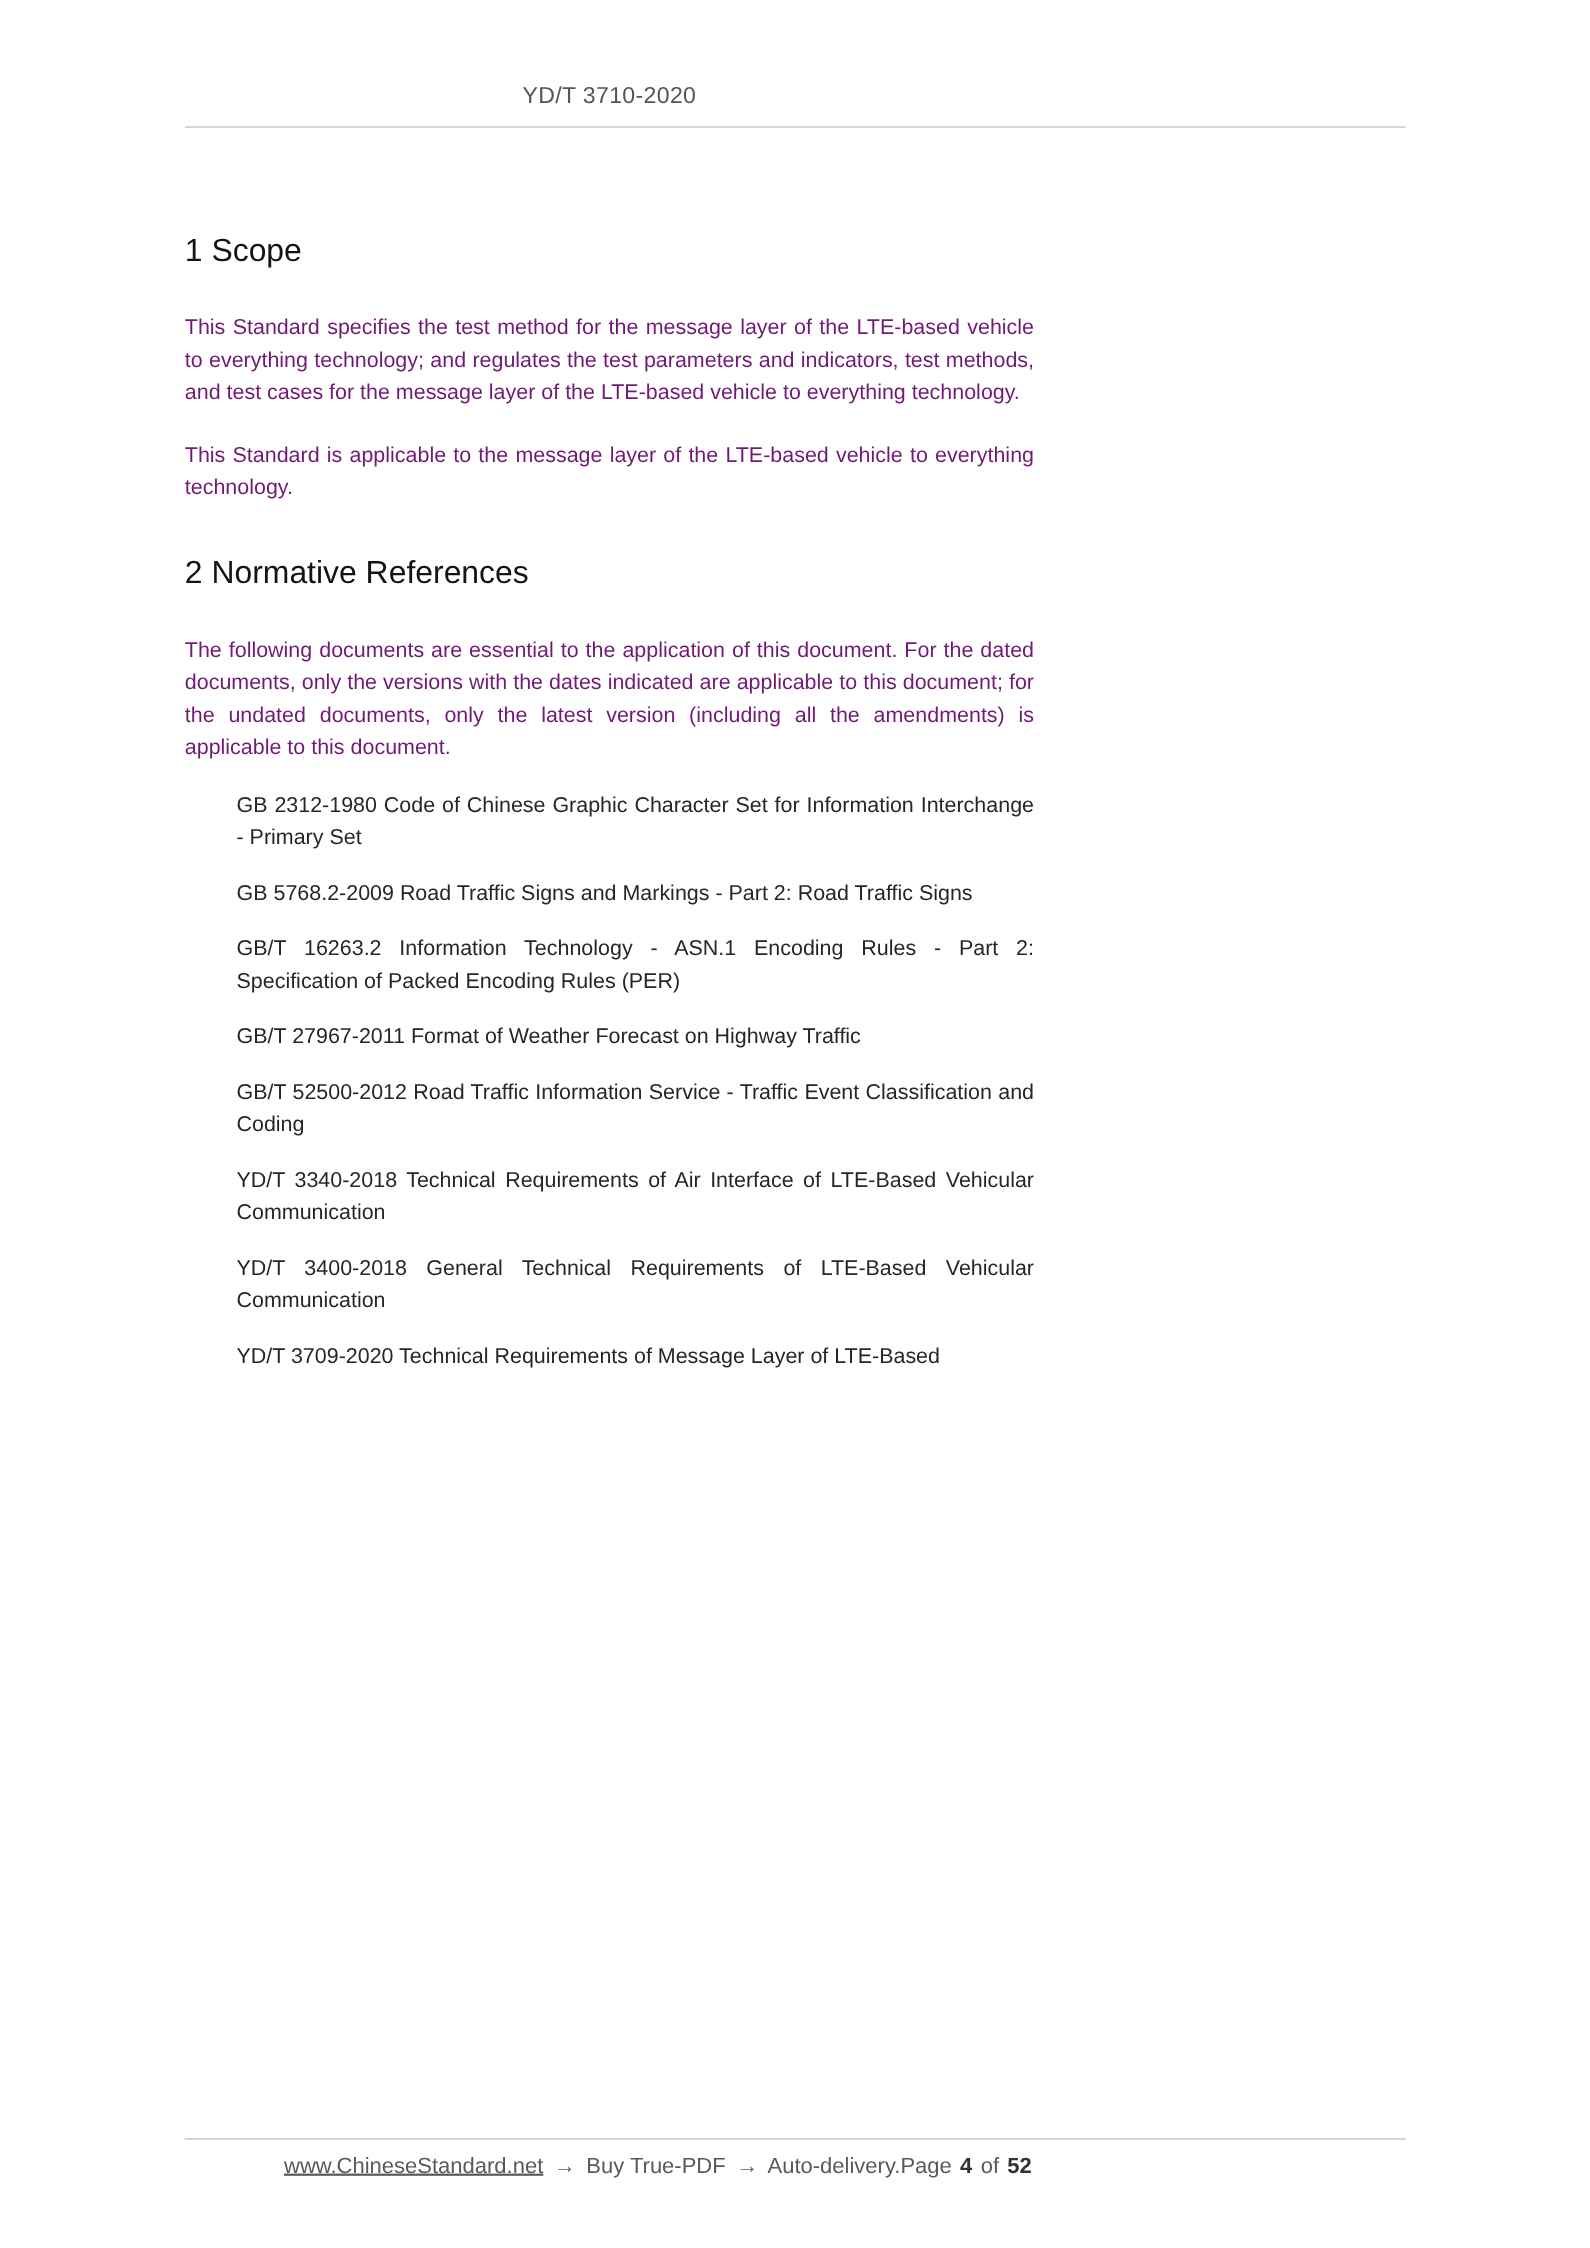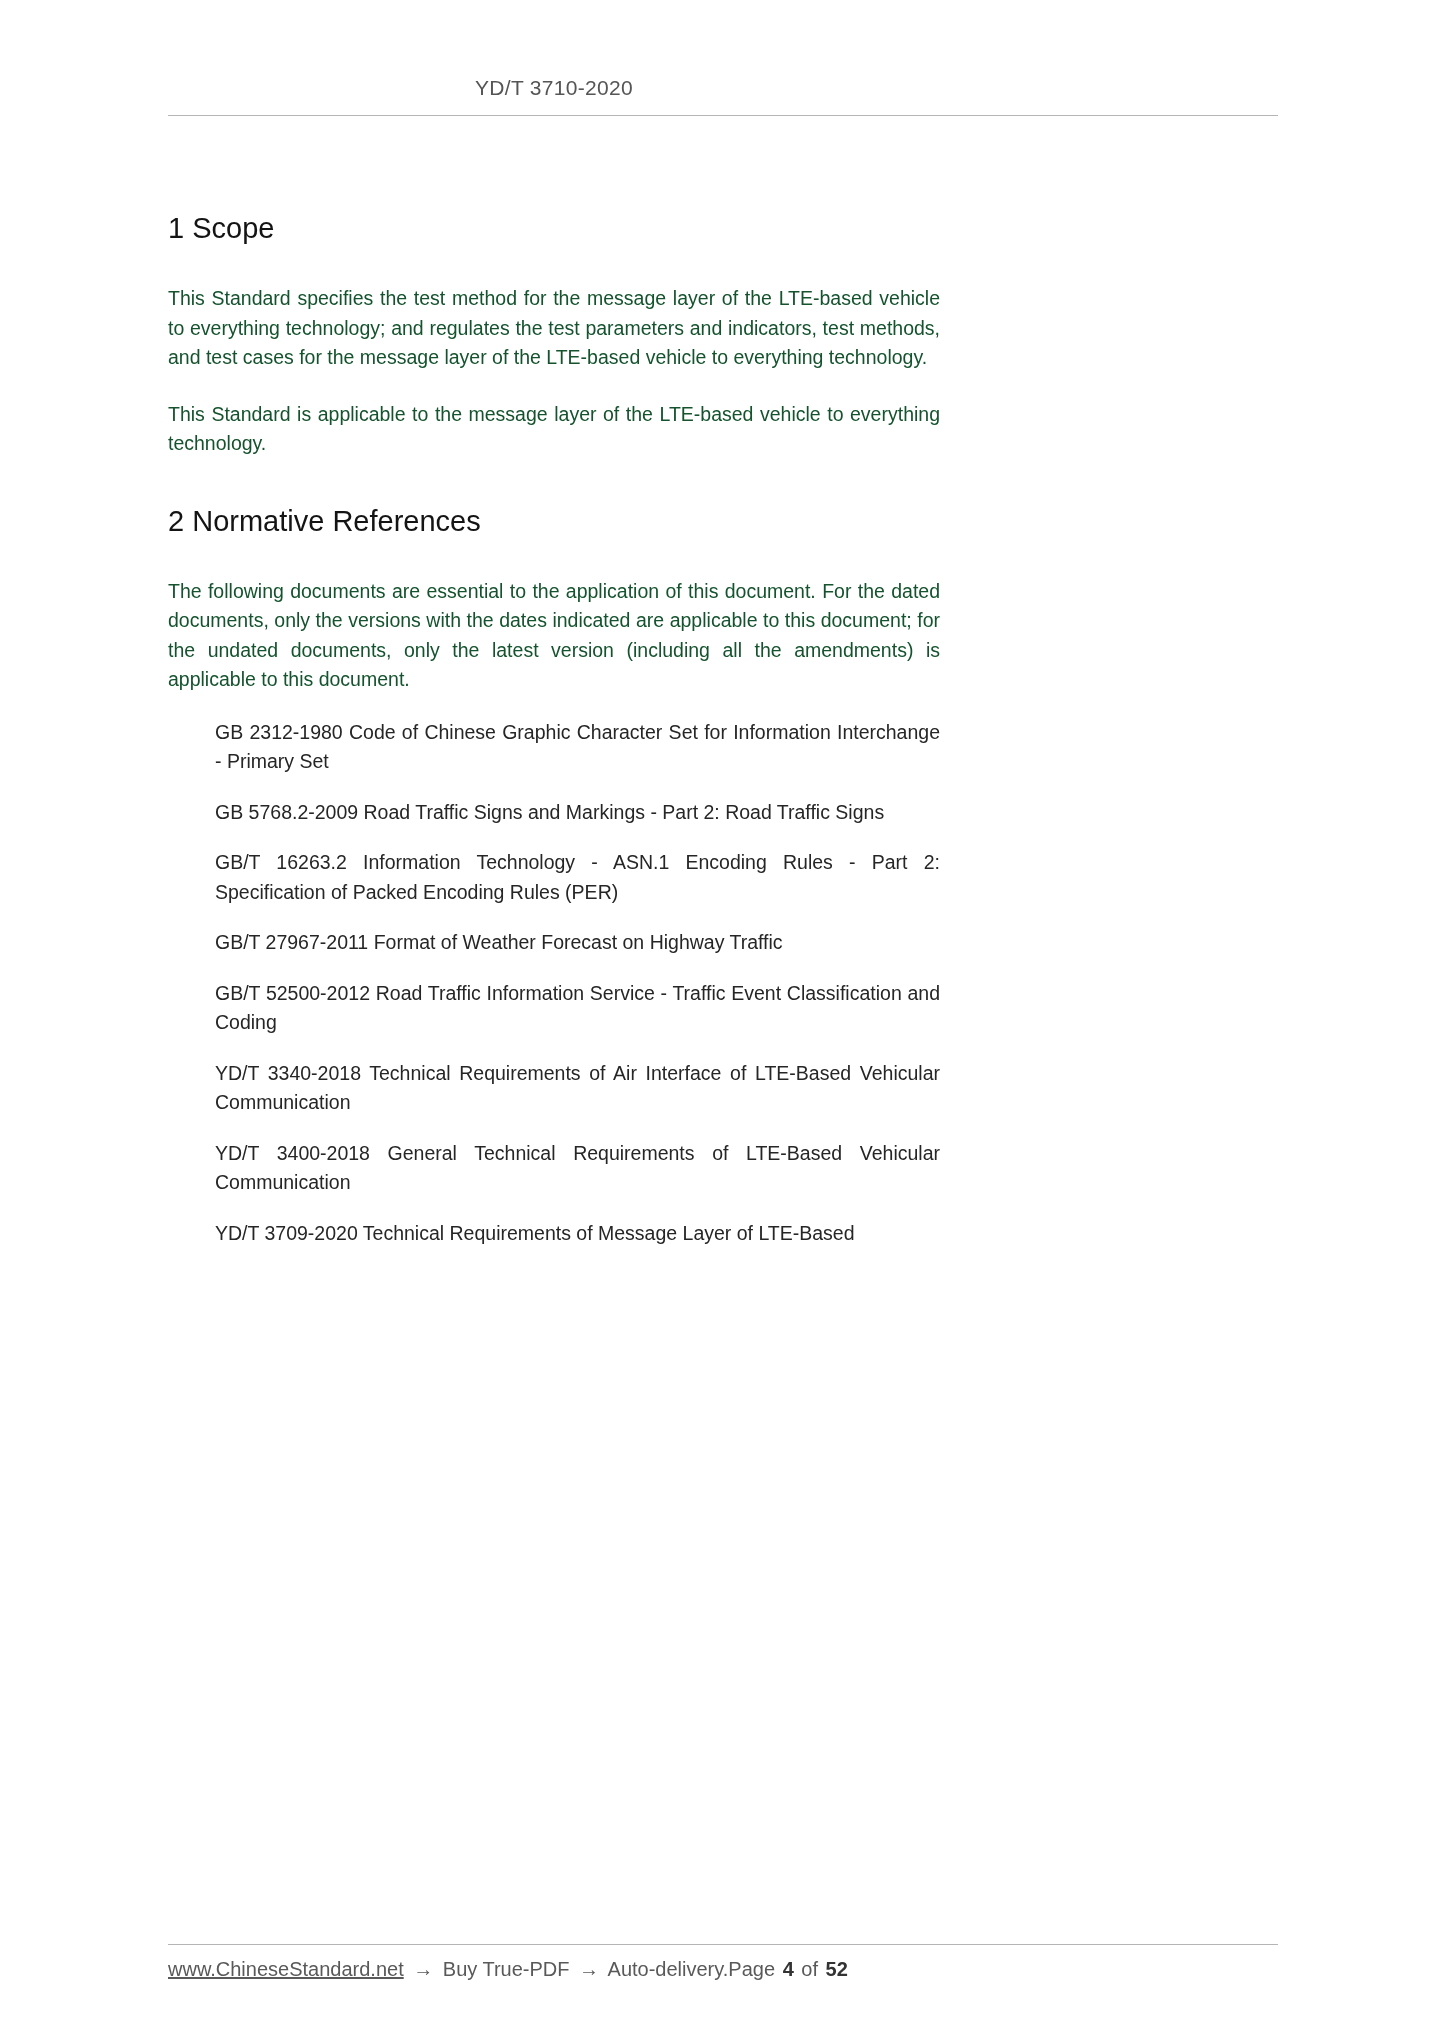--- a/index.html
+++ b/index.html
@@ -51,21 +51,21 @@
     color: #141414;
   }
   .heading-scope { margin-top: 96px; }
   .heading-normative { margin-top: 46px; }
 
   .body-para {
     margin-top: 27px;
     font-size: 19.5px;
     line-height: 29.5px;
     text-align: justify;
-    color: #14532d;
+    color: #701a75;
   }
   .para-first { margin-top: 39px; }
 
   .ref-para {
     margin-top: 21px;
     margin-left: 47px;
     font-size: 19.5px;
     line-height: 29.5px;
     text-align: justify;
     color: #262626;
@@ -76,21 +76,21 @@
     position: absolute;
     left: 168px;
     top: 1944px;
     width: 1110px;
     border-top: 1.5px solid #b5b5b5;
   }
   .footer-row {
     width: 772px;
     padding-top: 13px;
     display: flex;
-    justify-content: flex-start;
+    justify-content: flex-end;
     align-items: baseline;
     font-size: 20px;
     color: #595959;
   }
   .footer-left { white-space: nowrap; }
   .footer-link {
     color: #595959;
     text-decoration: underline;
     cursor: pointer;
   }

